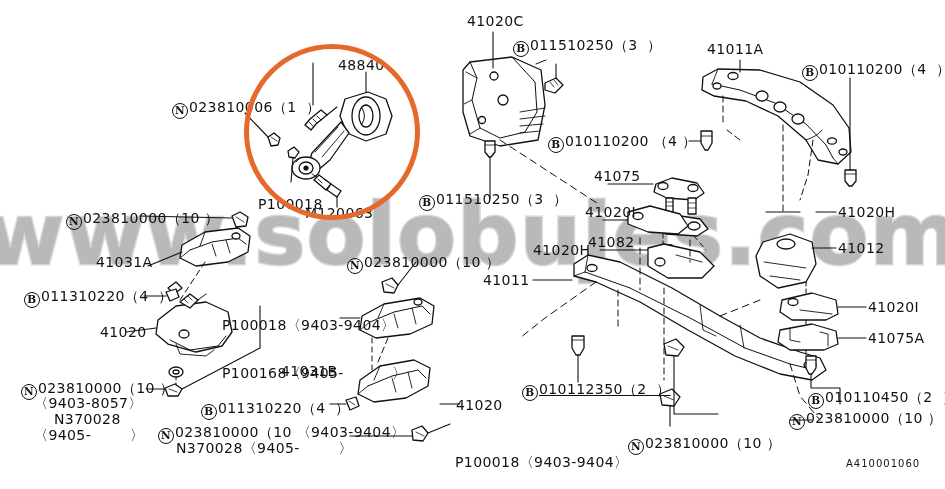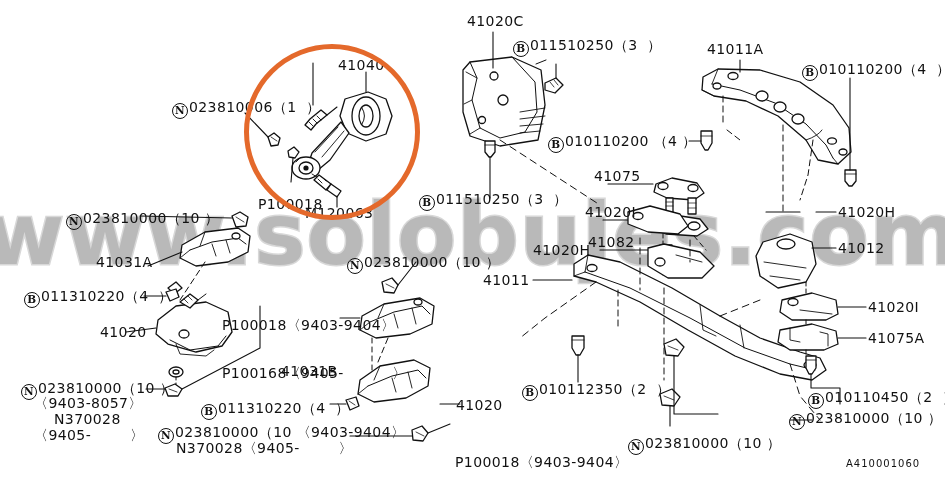--- a/index.html
+++ b/index.html
@@ -365,21 +365,21 @@
 
         <path d="M790,420 L812,420" stroke-width="1.1"></path>
       </g>
 
     </g>
   </svg>
 
   <div id="highlight-circle" style="left:244px; top:44px; width:166px; height:166px;"></div>
 
 
-  <div class="lbl" style="left:338px; top:58px;">41040</div>
+  <div class="lbl" style="left:338px; top:58px;">48840</div>
 
   <div class="lbl" style="left:172px; top:100px;"><span class="circ">N</span><span>023810006（1  ）</span></div>
 
   <div class="lbl" style="left:258px; top:197px;">P100018</div>
 
   <div class="lbl" style="left:305px; top:206px;">M120063</div>
 
   <div class="lbl" style="left:467px; top:14px;">41020C</div>
 
   <div class="lbl" style="left:513px; top:38px;"><span class="circ">B</span><span>011510250（3  ）</span></div>
@@ -432,21 +432,21 @@
 
   <div class="lbl" style="left:456px; top:398px;">41020</div>
 
   <div class="lbl multi" style="left:455px; top:422px;">
     <div>P100018〈9403-9404〉</div>
     
   </div>
 
   <div class="lbl" style="left:628px; top:436px;"><span class="circ">N</span><span>023810000（10 ）</span></div>
 
-  <div class="lbl" style="left:522px; top:382px;"><span class="circ">B</span><span>010112350（2  ）</span></div>
+  <div class="lbl" style="left:522px; top:382px;text-decoration:underline;"><span class="circ">B</span><span>010112350（2  ）</span></div>
 
   <div class="lbl" style="left:808px; top:390px;"><span class="circ">B</span><span>010110450（2  ）</span></div>
 
   <div class="lbl" style="left:789px; top:411px;"><span class="circ">N</span><span>023810000（10 ）</span></div>
 
   <div id="drawing-code" style="left:846px; top:458px;">A410001060</div>
 
 </div>
 
 </body></html>

